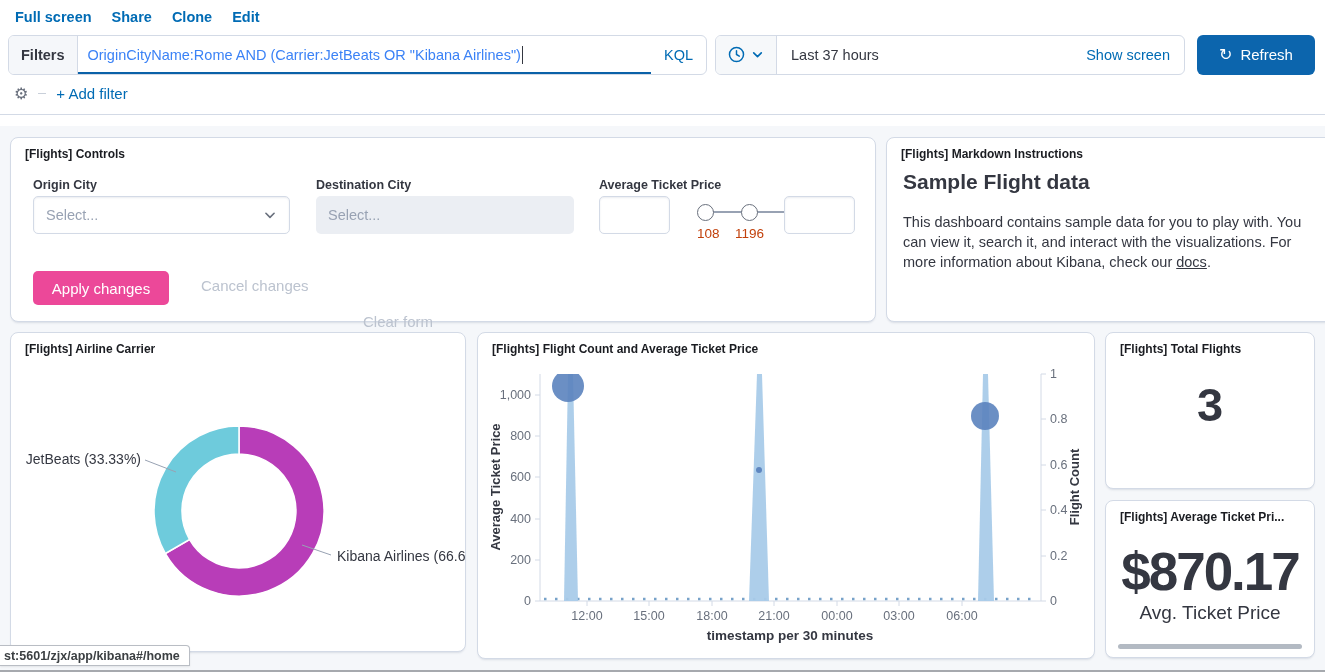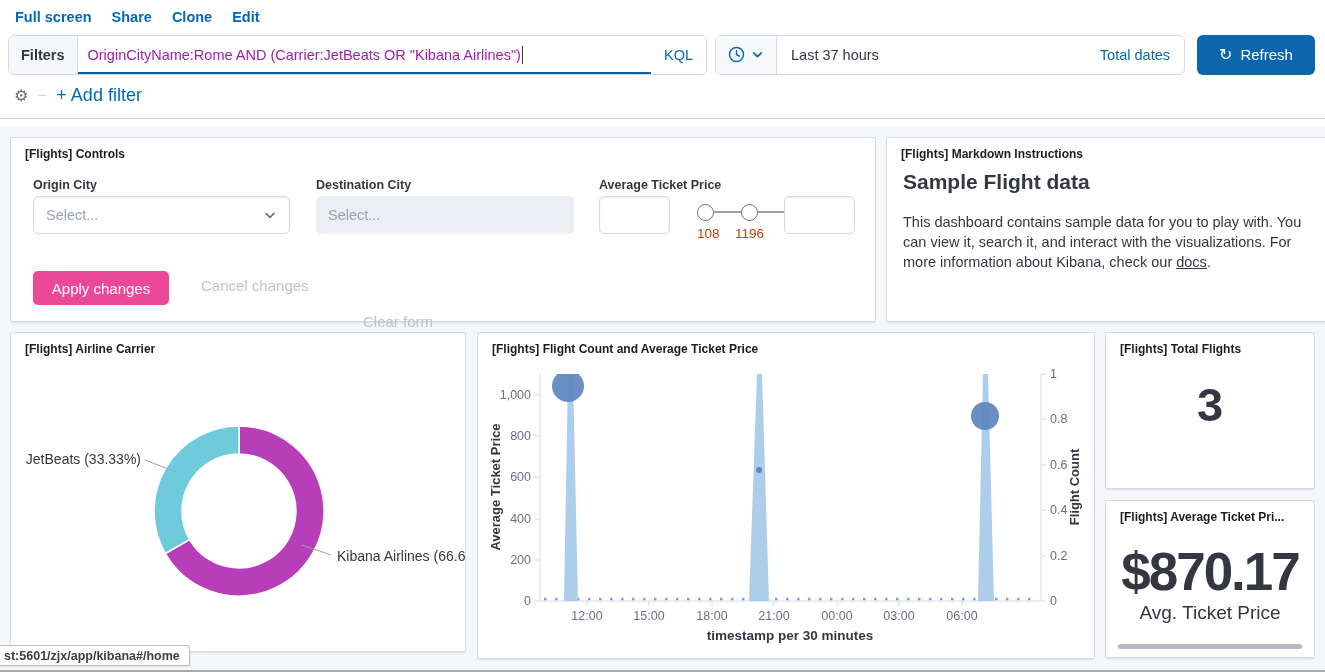--- a/index.html
+++ b/index.html
@@ -7,39 +7,39 @@
   body { font-family:"Liberation Sans", sans-serif; background:#fff; position:relative; overflow:hidden; color:#343741; }
   .page { position:absolute; inset:0; width:1325px; height:672px; background:#fff; }
 
   
   .top-nav { display:flex; gap:20px; align-items:center; padding:9px 0 6px 15px; }
   .top-nav a { color:#006BB4; font-size:14.5px; font-weight:600; text-decoration:none; cursor:pointer; }
 
   .query-row { display:flex; align-items:center; padding:3px 10px 0 8px; height:44px; gap:8px; }
   .query-group { display:flex; align-items:stretch; width:699px; height:40px; border:1px solid #d3dae6; border-radius:6px; background:#fff; overflow:hidden; }
   .filters-btn { display:flex; align-items:center; padding:0 12px; background:#f5f7fa; border-right:1px solid #d3dae6; font-size:14.5px; font-weight:700; color:#343741; cursor:pointer; }
-  .query-input { flex:1; display:flex; align-items:center; padding:0 10px; font-size:14.5px; color:#a21caf; background:#fff; box-shadow:inset 0 -2px 0 #0a61a8; white-space:nowrap; overflow:hidden; cursor:text; }
+  .query-input { flex:1; display:flex; align-items:center; padding:0 10px; font-size:14.5px; color:#3b82f6; background:#fff; box-shadow:inset 0 -2px 0 #0a61a8; white-space:nowrap; overflow:hidden; cursor:text; }
   .caret { display:inline-block; width:1px; height:18px; background:#343741; margin-left:1px; }
   .kql-btn { display:flex; align-items:center; padding:0 13px; font-size:14.5px; font-weight:500; color:#006BB4; cursor:pointer; }
 
   .time-group { display:flex; align-items:center; width:470px; height:40px; border:1px solid #d3dae6; border-radius:6px; background:#fff; overflow:hidden; }
   .time-clock-seg { display:flex; align-items:center; gap:6px; padding:0 12px; height:100%; background:#f6f8fa; border-right:1px solid #d3dae6; cursor:pointer; }
   .time-range { flex:1; padding:0 14px; font-size:14.5px; color:#343741; cursor:pointer; }
   .show-dates { padding:0 14px; font-size:14.5px; color:#006BB4; cursor:pointer; }
   .refresh-btn { margin-left:auto; display:flex; align-items:center; justify-content:center; gap:8px; width:118px; height:40px; background:#0c65ad; color:#fff; font-size:15px; font-weight:500; border:none; border-radius:6px; cursor:pointer; }
   .refresh-icon { font-family:"DejaVu Sans", sans-serif; font-size:16px; line-height:1; }
 
   .filter-row { display:flex; align-items:center; gap:10px; padding:10px 0 12px 14px; border-bottom:1px solid #d3dae6; }
   .gear-icon { font-family:"DejaVu Sans", sans-serif; font-size:16px; color:#69707d; cursor:pointer; line-height:1; }
   .filter-divider { width:8px; height:1px; background:#c9d0da; }
-  .add-filter { color:#006BB4; font-size:18px; text-decoration:none; cursor:pointer; }
+  .add-filter { color:#006BB4; font-size:15px; text-decoration:none; cursor:pointer; }
 
   
   .main { position:absolute; left:0; top:126px; width:1325px; height:546px; background:#f5f7fa; }
-  .panel { position:absolute; background:#fff; border:1px solid #d3dae6; border-radius:2px; box-shadow:0 2px 2px -1px rgba(152,162,179,.3); }
+  .panel { position:absolute; background:#fff; border:1px solid #d3dae6; border-radius:8px; box-shadow:0 2px 2px -1px rgba(152,162,179,.3); }
   .panel-title { position:absolute; left:14px; top:9px; font-size:12px; font-weight:700; color:#1a1c21; white-space:nowrap; overflow:hidden; text-overflow:ellipsis; max-width:calc(100% - 24px); }
 
   
   .ctl-label { position:absolute; font-size:12.5px; font-weight:700; color:#343741; }
   .ctl-select { position:absolute; height:38px; border-radius:5px; display:flex; align-items:center; padding:0 12px; font-size:14.5px; color:#98a2b3; cursor:pointer; }
   .ctl-select.enabled { background:#fff; border:1px solid #d3dae6; box-shadow:inset 0 1px 2px rgba(152,162,179,.2); }
   .ctl-select.disabled { background:#ebeef3; }
   .ctl-select .chev { margin-left:auto; }
   .ctl-input { position:absolute; width:71px; height:38px; background:#fff; border:1px solid #d3dae6; border-radius:5px; box-shadow:inset 0 1px 2px rgba(152,162,179,.2); font-size:14px; padding:0 8px; color:#343741; }
   .slider { position:absolute; left:684px; top:58px; width:110px; height:44px; }
@@ -97,21 +97,21 @@
       <div class="time-clock-seg">
         <svg width="17" height="17" viewBox="0 0 16 16">
           <circle cx="8" cy="8" r="6.6" fill="none" stroke="#006BB4" stroke-width="1.4"></circle>
           <path d="M8 4.5 V8 L10.6 9.6" fill="none" stroke="#006BB4" stroke-width="1.4" stroke-linecap="round"></path>
         </svg>
         <svg width="13" height="13" viewBox="0 0 12 12">
           <path d="M2.5 4.5 L6 8 L9.5 4.5" fill="none" stroke="#006BB4" stroke-width="1.5" stroke-linecap="round" stroke-linejoin="round"></path>
         </svg>
       </div>
       <div class="time-range">Last 37 hours</div>
-      <div class="show-dates">Total dates</div>
+      <div class="show-dates">Show screen</div>
     </div>
     <button class="refresh-btn">
       <span class="refresh-icon">↻</span>
       <span>Refresh</span>
     </button>
   </div>
 
   <div class="filter-row">
     <span class="gear-icon">⚙</span>
     <span class="filter-divider"></span>

